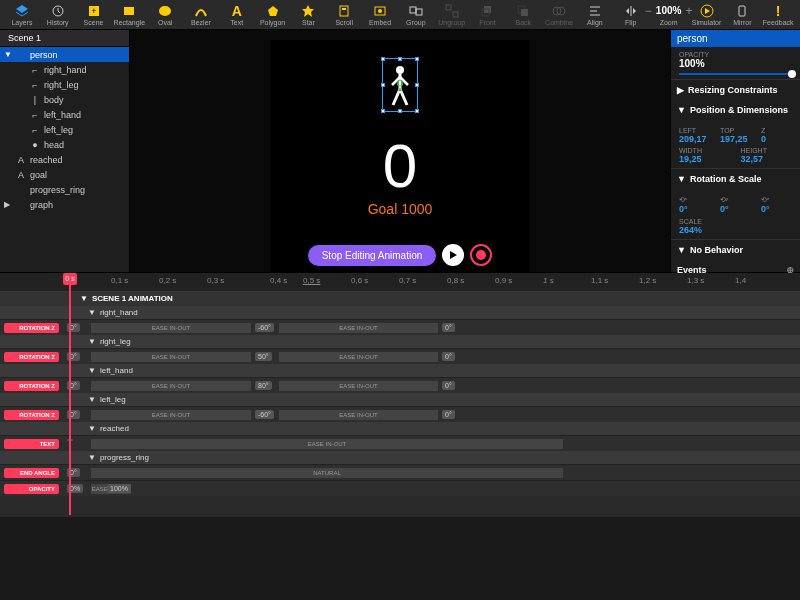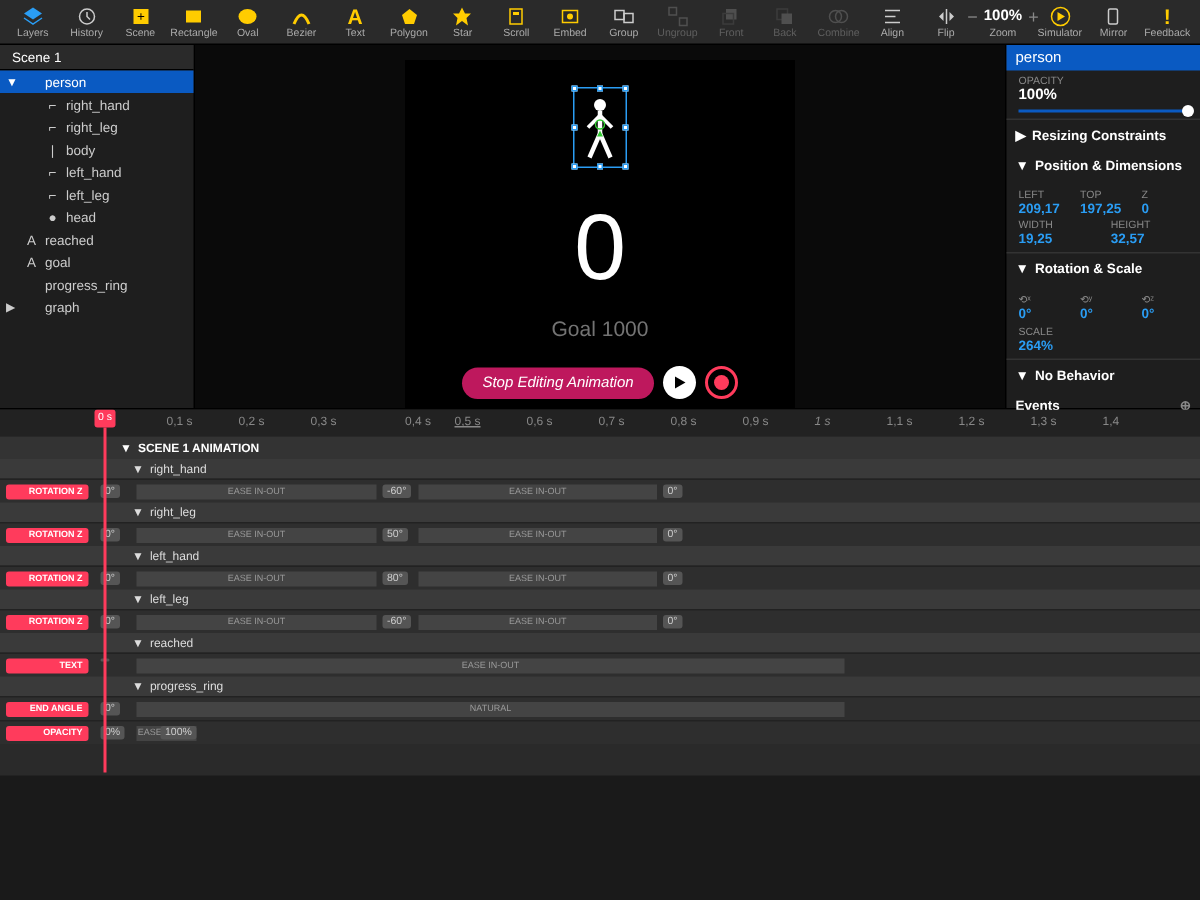--- a/index.html
+++ b/index.html
@@ -23,23 +23,23 @@
 .tree-row.sel { background: #0a5ac2; color: #fff; }
 .tree-row .caret { width: 8px; font-size: 8px; }
 .tree-row .ticon { width: 10px; display: flex; justify-content: center; }
 .indent1 { padding-left: 18px; }
 .canvas-area { flex: 1; background: #0a0a0a; display: flex; flex-direction: column; align-items: center; justify-content: flex-start; position: relative; }
 .stage { width: 260px; height: 290px; background: #000; margin-top: 10px; display: flex; flex-direction: column; align-items: center; position: relative; }
 .selbox { position: absolute; top: 18px; left: 112px; width: 36px; height: 54px; border: 1px solid #2a9df4; }
 .selbox .h { position: absolute; width: 4px; height: 4px; background: #fff; border: 1px solid #2a9df4; }
 .walker { position: absolute; top: 25px; left: 117px; }
 .big-num { font-size: 62px; color: #fff; font-weight: 300; margin-top: 90px; }
-.goal-txt { color: #737373; font-size: 14px; margin-top: 10px; }
+.goal-txt { color: #f97316; font-size: 14px; }
 .canvas-btns { position: absolute; bottom: 6px; display: flex; gap: 6px; align-items: center; }
-.stop-btn { background: #be185d; color: #fff; padding: 5px 14px; border-radius: 12px; font-size: 10px; border: none; cursor: pointer; font-style: italic; }
+.stop-btn { background: #8b5cf6; color: #fff; padding: 5px 14px; border-radius: 12px; font-size: 10px; border: none; cursor: pointer; }
 .circ-btn { width: 22px; height: 22px; border-radius: 50%; background: #fff; display: flex; align-items: center; justify-content: center; cursor: pointer; }
 .rec-btn { width: 22px; height: 22px; border-radius: 50%; border: 2px solid #ff3b5c; display: flex; align-items: center; justify-content: center; cursor: pointer; }
 .rec-dot { width: 10px; height: 10px; background: #ff3b5c; border-radius: 50%; }
 .right-panel { width: 130px; background: #1e1e1e; border-left: 1px solid #000; font-size: 9px; }
 .rp-title { background: #0a5ac2; color: #fff; padding: 3px 6px; font-size: 10px; }
 .rp-section { padding: 4px 8px; border-bottom: 1px solid #333; }
 .rp-label { color: #888; font-size: 7px; text-transform: uppercase; }
 .rp-val { color: #fff; font-size: 10px; font-weight: bold; }
 .rp-head { display: flex; align-items: center; gap: 4px; color: #fff; font-size: 9px; font-weight: bold; padding: 5px 6px; }
 .slider { width: 100%; height: 2px; background: #0a5ac2; margin-top: 4px; position: relative; }

